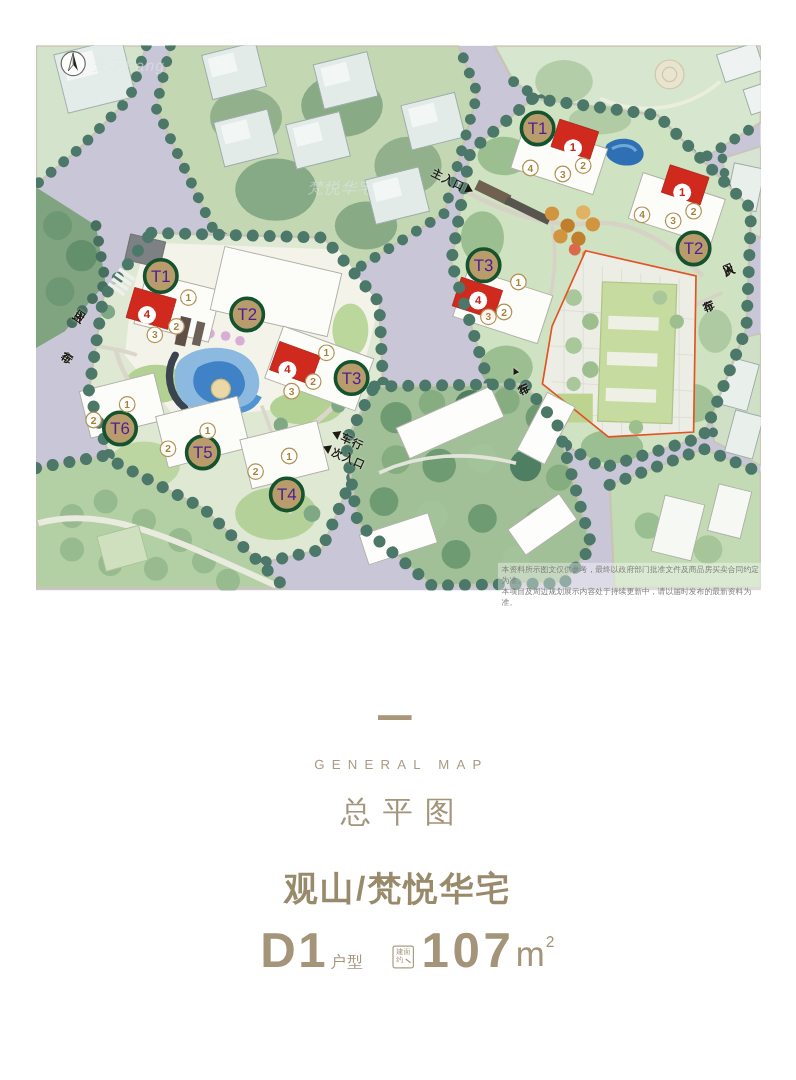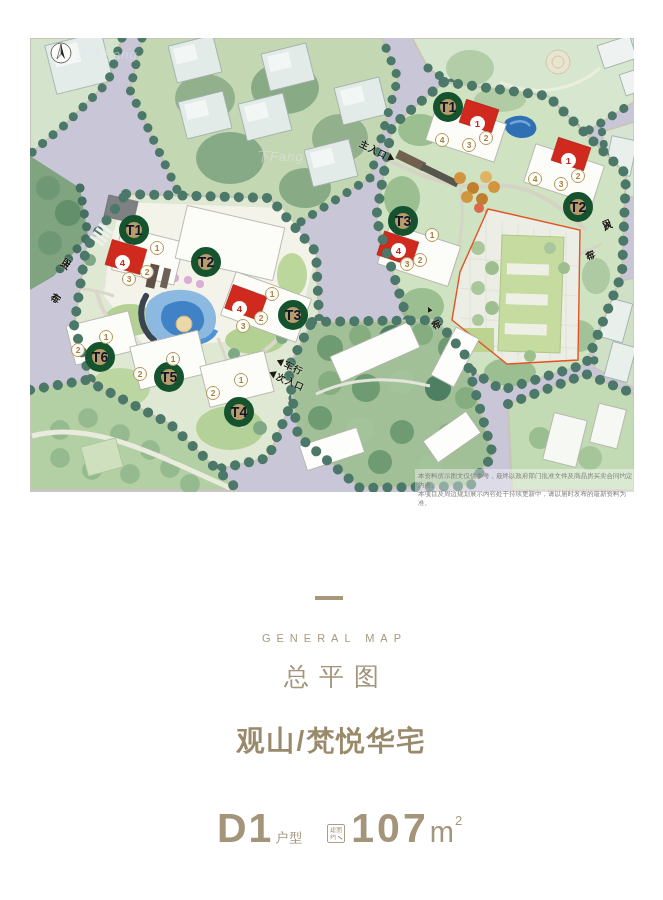--- a/index.html
+++ b/index.html
@@ -2,23 +2,23 @@
 <html><head>
 <meta charset="utf-8">
 <style>
   html,body{margin:0;padding:0;background:#fff;}
   .page{position:relative;width:663px;height:900px;background:#fff;overflow:hidden;
         font-family:"Liberation Sans",sans-serif;}
   .map{position:absolute;left:30px;top:38px;width:528px;height:452px;}
   .map svg{position:absolute;left:0;top:0;}
   .ov{position:absolute;}
   
-  .tl{width:30px;height:30px;border-radius:50%;background:#b89c6c;border:7px solid #14532d;
+  .tl{width:30px;height:30px;border-radius:50%;background:#b89c6c;border:3px solid #14532d;
       box-sizing:border-box;display:flex;align-items:center;justify-content:center;
-      font-weight:bold;font-size:14px;color:#0f172a;letter-spacing:0;}
+      font-weight:normal;font-size:14px;color:#4c1d95;letter-spacing:0;}
   
   .u{width:14px;height:14px;border-radius:50%;background:rgba(255,255,253,.93);
      border:1px solid #b29155;box-sizing:border-box;display:flex;align-items:center;
      justify-content:center;font-size:8.5px;font-weight:bold;color:#a8823c;}
   .u.red{width:15px;height:15px;border:none;background:#fff;color:#c6271a;font-size:9.5px;}
   
   .ent{font-size:9px;font-weight:bold;color:#1b1b12;white-space:nowrap;letter-spacing:1px;
        text-shadow:0 0 2px rgba(255,255,255,.7);}
   .ent.v{writing-mode:vertical-rl;text-orientation:upright;letter-spacing:0;}
   .wm{font-size:13px;font-style:italic;color:rgba(225,230,233,.55);letter-spacing:1px;}
@@ -393,21 +393,21 @@
     <div class="ov compass" style="left:20px;top:4px;">
       <div>N</div>
       <svg width="22" height="22">
         <circle cx="11" cy="11" r="10" fill="#fdfdfb" stroke="#6a6a66" stroke-width="1"></circle>
         <polygon points="11,2 15,17 11,12" fill="#262622"></polygon>
         <polygon points="11,2 7,17 11,12" fill="#fff" stroke="#44443f" stroke-width="0.7"></polygon>
       </svg>
     </div>
 
     <div class="ov wm" style="left:46px;top:8px;">天下Fang</div>
-    <div class="ov wm" style="left:226px;top:110px;">下Fang</div>
+    <div class="ov wm" style="left:226px;top:110px;">梵悦华宅</div>
 
     <div class="ov tl" style="left:89px;top:177px;">T1</div>
     <div class="ov tl" style="left:161px;top:209px;">T2</div>
     <div class="ov tl" style="left:248px;top:262px;">T3</div>
     <div class="ov tl" style="left:194px;top:359px;">T4</div>
     <div class="ov tl" style="left:124px;top:324px;">T5</div>
     <div class="ov tl" style="left:55px;top:304px;">T6</div>
 
     <div class="ov tl" style="left:403px;top:54px;">T1</div>
     <div class="ov tl" style="left:533px;top:154px;">T2</div>
@@ -462,18 +462,18 @@
   <div class="cline zpt">总平图</div>
   <div class="cline proj">观山/梵悦华宅</div>
 
   <div class="d1row">
     <span class="big">D1</span>
     <span class="suf">户型</span>
     <span class="badge">
       <span>建面</span>
       <span><span>约</span><span class="diag"></span></span>
     </span>
-    <span class="big" style="letter-spacing:3px;margin-top:36px;">107</span>
+    <span class="big" style="letter-spacing:3px;">107</span>
     <span class="munit">m</span>
     <span class="sup">2</span>
   </div>
 
 </div>
 
 </body></html>

